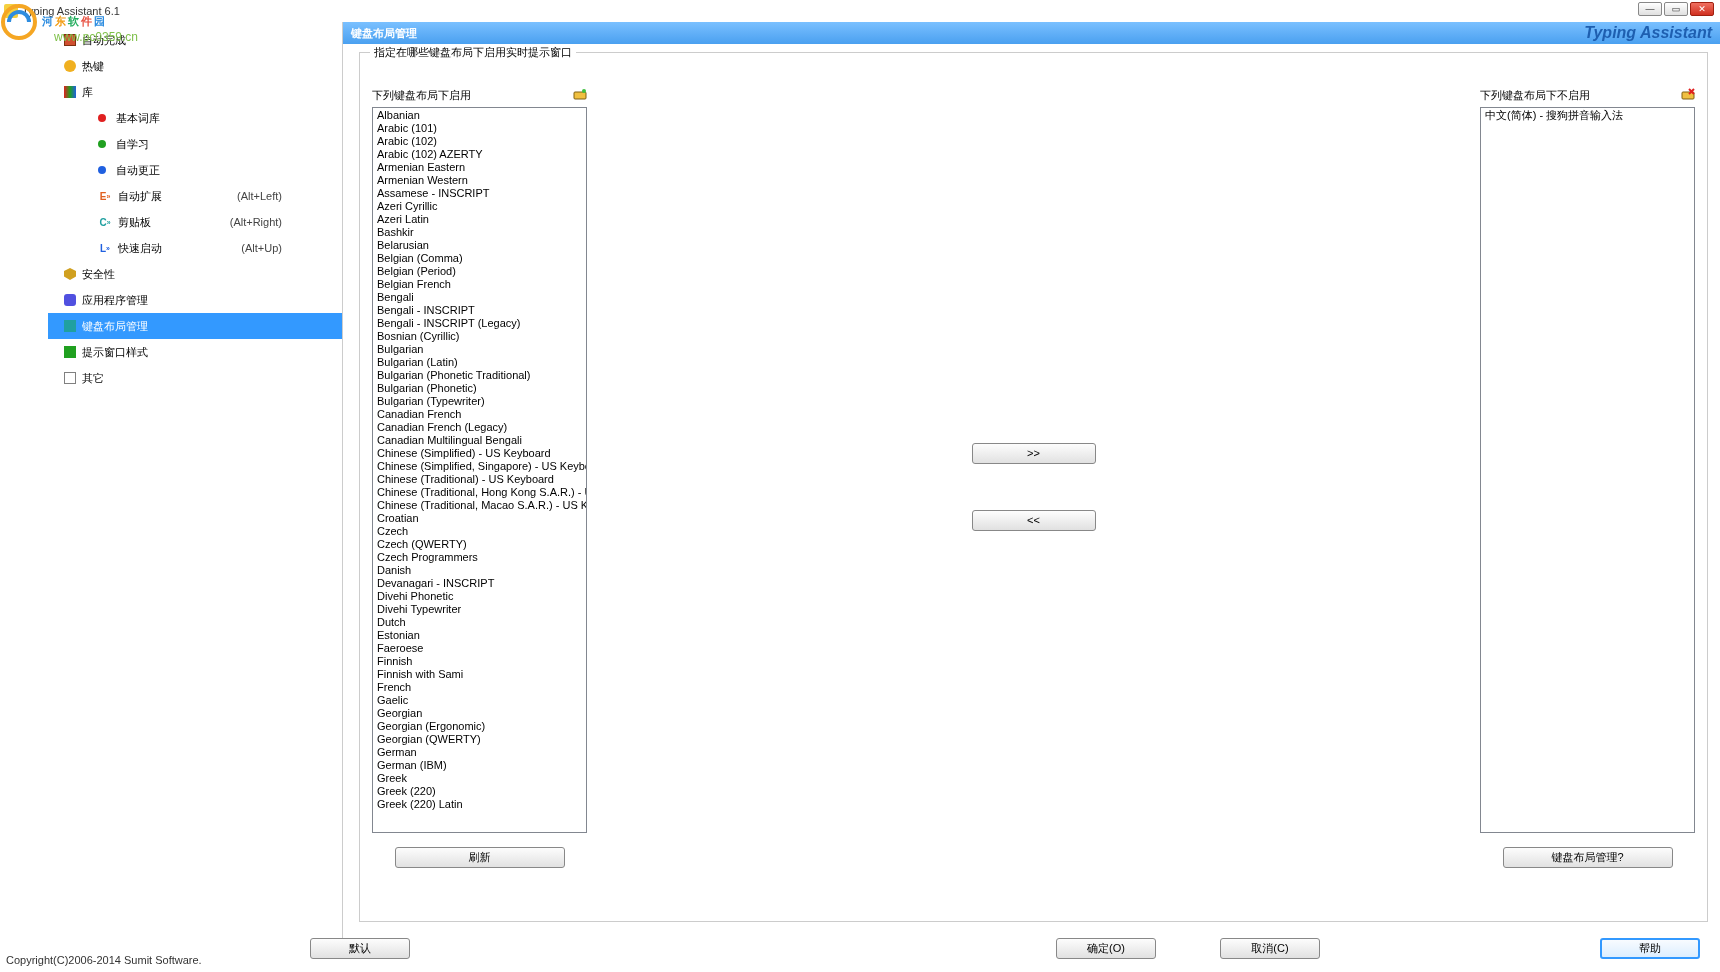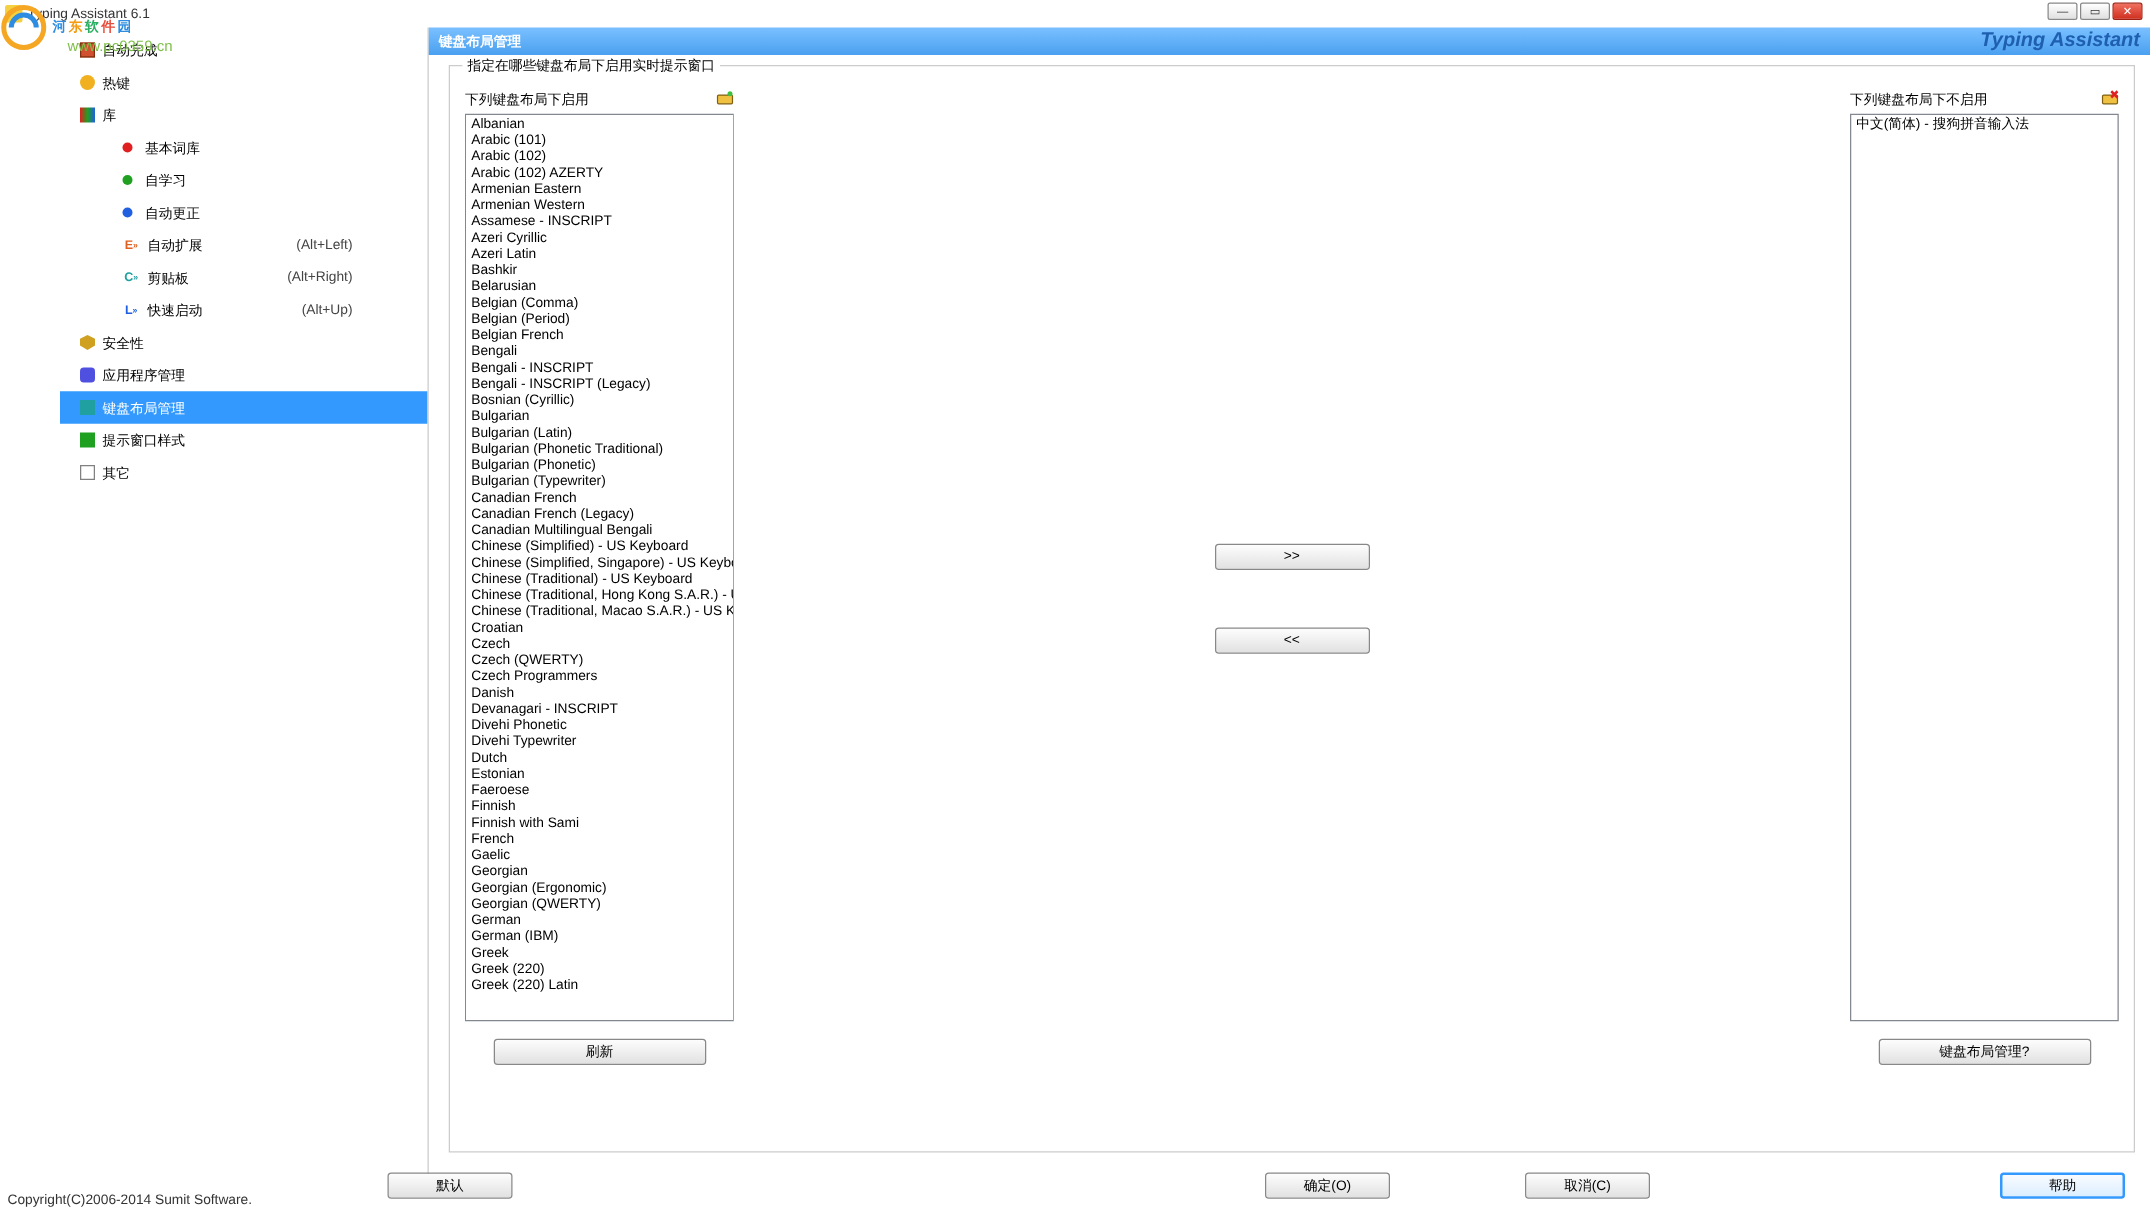--- a/index.html
+++ b/index.html
@@ -28,21 +28,21 @@
 .sb-item .sb-icon { width: 16px; height: 16px; margin-right: 4px; display: inline-flex; align-items: center; justify-content: center; }
 .sb-sub { padding-left: 50px; display: flex; align-items: center; height: 26px; cursor: pointer; }
 .sb-sub .dot { width: 8px; height: 8px; border-radius: 50%; margin-right: 10px; }
 .sb-sub .shortcut { margin-left: auto; margin-right: 60px; color: #444; }
 .sb-sub .sb-sub-icon { width: 14px; height: 14px; margin-right: 6px; display:inline-flex; align-items:center; justify-content:center; font-size:10px; }
 
 .content { flex: 1; border-left: 1px solid #ccc; }
 .content-header { background: linear-gradient(#7ac0ff,#4aa0f0); height: 22px; display: flex; align-items: center; padding: 0 8px; color: #fff; font-weight: bold; }
 .brand-text { margin-left:auto; color:#1e5fb0; font-style: italic; font-weight:bold; font-size:16px; }
 
-.groupbox { border: 1px solid #ccc; margin: 8px 12px 15px 16px; padding: 4px 8px 45px 8px; position: relative; height: 870px; }
+.groupbox { border: 1px solid #ccc; margin: 8px 12px 15px 16px; padding: 20px 8px 45px 8px; position: relative; height: 870px; }
 .groupbox .gb-title { position: absolute; top: -8px; left: 10px; background: #fff; padding: 0 4px; font-size: 11px; }
 
 .panel-row { display: flex; margin-top: 12px; height: 100%; }
 .panel-col { display: flex; flex-direction: column; }
 .panel-col.left { width: 215px; margin-left: 4px; }
 .panel-col.mid { flex: 1; display: flex; flex-direction: column; align-items: center; justify-content: center; gap: 46px; }
 .panel-col.right { width: 215px; margin-right: 4px; }
 
 .col-header { display: flex; align-items: center; justify-content: space-between; height: 20px; margin-bottom: 2px; }
 .col-header .hdr-icon { width: 14px; height: 14px; }
@@ -286,21 +286,21 @@
       </div>
     </div>
   </div>
 </div>
 
 <div class="footer">
   <div class="footer-btns">
     <div class="footer-btn-slot" style="justify-content:flex-start; padding-left:290px;">
       <button class="std-btn">默认</button>
     </div>
-    <div class="footer-btn-slot" style="justify-content:flex-end; gap:108px; padding-right:0;">
+    <div class="footer-btn-slot" style="justify-content:flex-end; gap:64px; padding-right:0;">
       <button class="std-btn">确定(O)</button>
       <button class="std-btn">取消(C)</button>
     </div>
     <div style="width:380px; display:flex; justify-content:flex-end;">
       <button class="std-btn help-btn">帮助</button>
     </div>
   </div>
   <div class="copyright">Copyright(C)2006-2014  Sumit Software.</div>
 </div>
 

